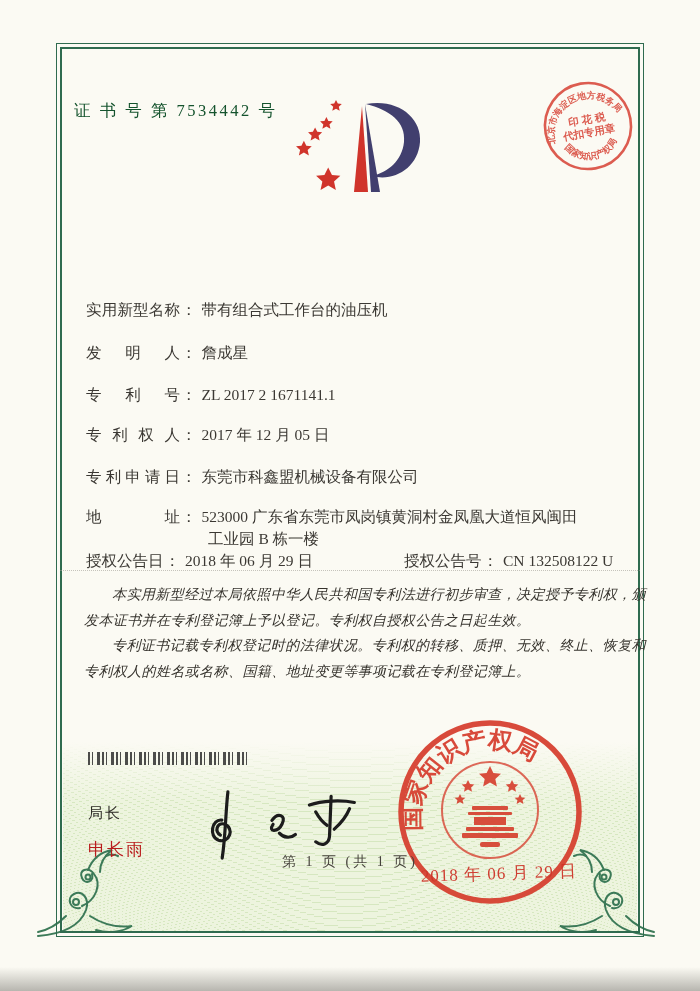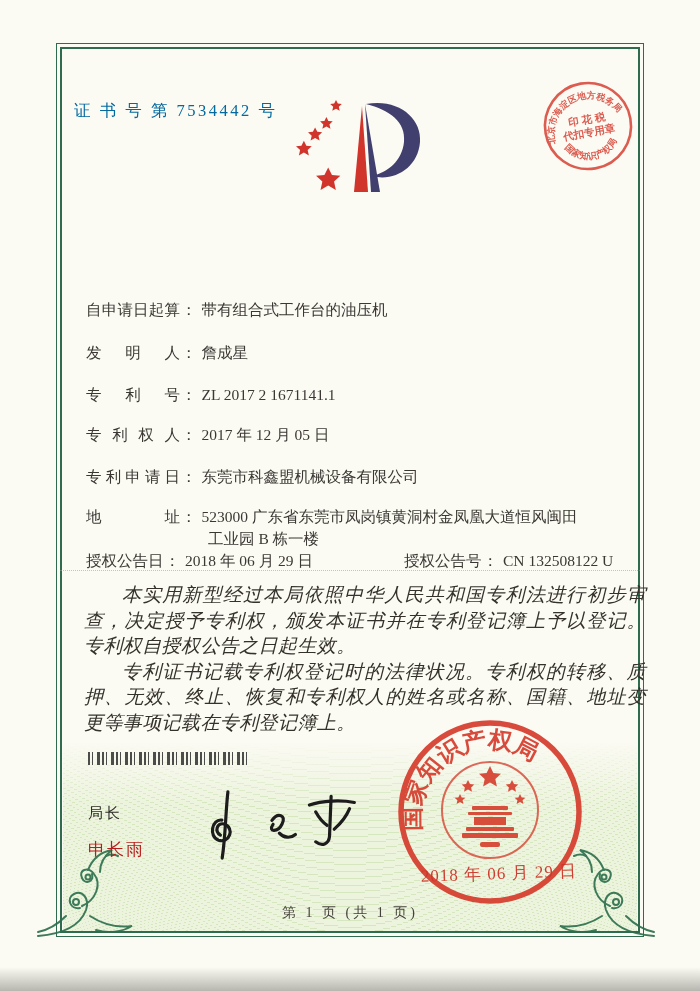--- a/index.html
+++ b/index.html
@@ -8,43 +8,43 @@
   
   .frame{position:absolute;left:56px;top:43px;width:586px;height:892px;border:1.5px solid #2f6b4f;}
   .frame-inner{position:absolute;inset:3px;border:2.5px solid #2f6b4f;}
   
   .band{position:absolute;left:63px;top:742px;width:574px;height:191px;
         background-color:#edf4de;
         background-image:repeating-radial-gradient(ellipse 900px 300px at 50% 140%,#d6e7c0 0 1px,rgba(0,0,0,0) 1px 7px);}
   .band::before{content:"";position:absolute;left:0;top:0;right:0;height:60px;
         background:linear-gradient(180deg,#fbfaf3 0%,rgba(251,250,243,0) 100%);}
   
-  .certno{position:absolute;left:74px;top:100px;font-size:16.5px;letter-spacing:2.5px;color:#0369a1;}
+  .certno{position:absolute;left:74px;top:100px;font-size:16.5px;letter-spacing:2.5px;color:#14532d;}
   .title{position:absolute;left:60px;top:204px;width:580px;text-align:center;font-size:38px;
          font-weight:600;letter-spacing:11px;color:#1f1d1a;}
   .rows{position:absolute;left:86px;top:0;width:560px;font-size:15.5px;color:#3b3833;}
   .row{position:absolute;left:0;white-space:nowrap;}
   .flabel{display:inline-block;width:94px;text-align:justify;text-align-last:justify;vertical-align:top;}
   .colon{display:inline-block;margin:0 5px 0 1px;}
   .addr2{position:absolute;left:122px;top:22px;}
   .grant-right{position:absolute;left:318px;top:0;white-space:nowrap;}
   .dotline{position:absolute;left:60px;top:570px;width:580px;border-top:1px dotted #9a978f;opacity:.55;}
-  .paras{position:absolute;left:84px;top:582px;width:562px;font-size:19px;line-height:25.5px;
+  .paras{position:absolute;left:84px;top:582px;width:562px;font-size:14px;line-height:25.5px;
          font-style:italic;letter-spacing:.4px;text-align:justify;color:#35322c;}
   .paras p{margin:0;text-indent:2em;}
   .barcode{position:absolute;left:88px;top:752px;width:162px;height:13px;opacity:.85;
         background:repeating-linear-gradient(90deg,#2e2e2e 0 2px,rgba(0,0,0,0) 2px 4px,#2e2e2e 4px 5px,rgba(0,0,0,0) 5px 9px,#2e2e2e 9px 12px,rgba(0,0,0,0) 12px 14px);}
   .signer-title{position:absolute;left:88px;top:804px;font-size:15px;color:#2c2a26;letter-spacing:2px;}
   .signer-name{position:absolute;left:88px;top:838px;font-size:17px;color:#b91c1c;letter-spacing:2px;}
   .signature{position:absolute;left:192px;top:780px;transform:rotate(-2deg);}
   .seal{position:absolute;left:392px;top:714px;opacity:.92;}
   .seal-date{position:absolute;left:404px;top:862px;width:190px;text-align:center;font-size:17px;
         color:#ce3529;letter-spacing:1px;transform:rotate(-2deg);opacity:.95;}
   .tax-stamp{position:absolute;left:541px;top:79px;transform:rotate(-10deg);opacity:.88;}
-  .footer{position:absolute;left:0;top:904px;width:700px;text-align:center;font-size:14px;
+  .footer{position:absolute;left:0;top:853px;width:700px;text-align:center;font-size:14px;
         letter-spacing:3px;color:#46423c;}
   .logo{position:absolute;left:276px;top:90px;}
   .orn{position:absolute;}
   .orn.left{left:36px;top:846px;}
   .orn.right{left:546px;top:846px;transform:scaleX(-1);}
   .scan-shadow{position:absolute;left:0;bottom:0;width:700px;height:24px;
         background:linear-gradient(180deg,rgba(150,148,140,0) 0%,rgba(138,136,130,.6) 100%);}
 </style>
 </head>
 <body>
@@ -111,21 +111,21 @@
     <text font-size="9" fill="#d8473a" font-weight="bold" font-family="'Liberation Sans',sans-serif">
       <textPath href="#taxBottom" startOffset="8">国家知识产权局</textPath>
     </text>
     <text x="47" y="44" text-anchor="middle" font-size="10.5" fill="#d8473a" font-weight="bold" font-family="'Liberation Sans',sans-serif">印 花 税</text>
     <text x="47" y="57" text-anchor="middle" font-size="10.5" fill="#d8473a" font-weight="bold" font-family="'Liberation Sans',sans-serif">代扣专用章</text>
   </svg>
 
 
   <div class="rows">
     <div class="row" style="top:300px">
-      <span class="flabel">自申请日起算</span><span class="colon">：</span><span>带有组合式工作台的油压机</span>
+      <span class="flabel">实用新型名称</span><span class="colon">：</span><span>带有组合式工作台的油压机</span>
     </div>
     <div class="row" style="top:343px">
       <span class="flabel">发明人</span><span class="colon">：</span><span>詹成星</span>
     </div>
     <div class="row" style="top:385px">
       <span class="flabel">专利号</span><span class="colon">：</span><span>ZL 2017 2 1671141.1</span>
     </div>
     <div class="row" style="top:425px">
       <span class="flabel">专利权人</span><span class="colon">：</span><span>2017 年 12 月 05 日</span>
     </div>

